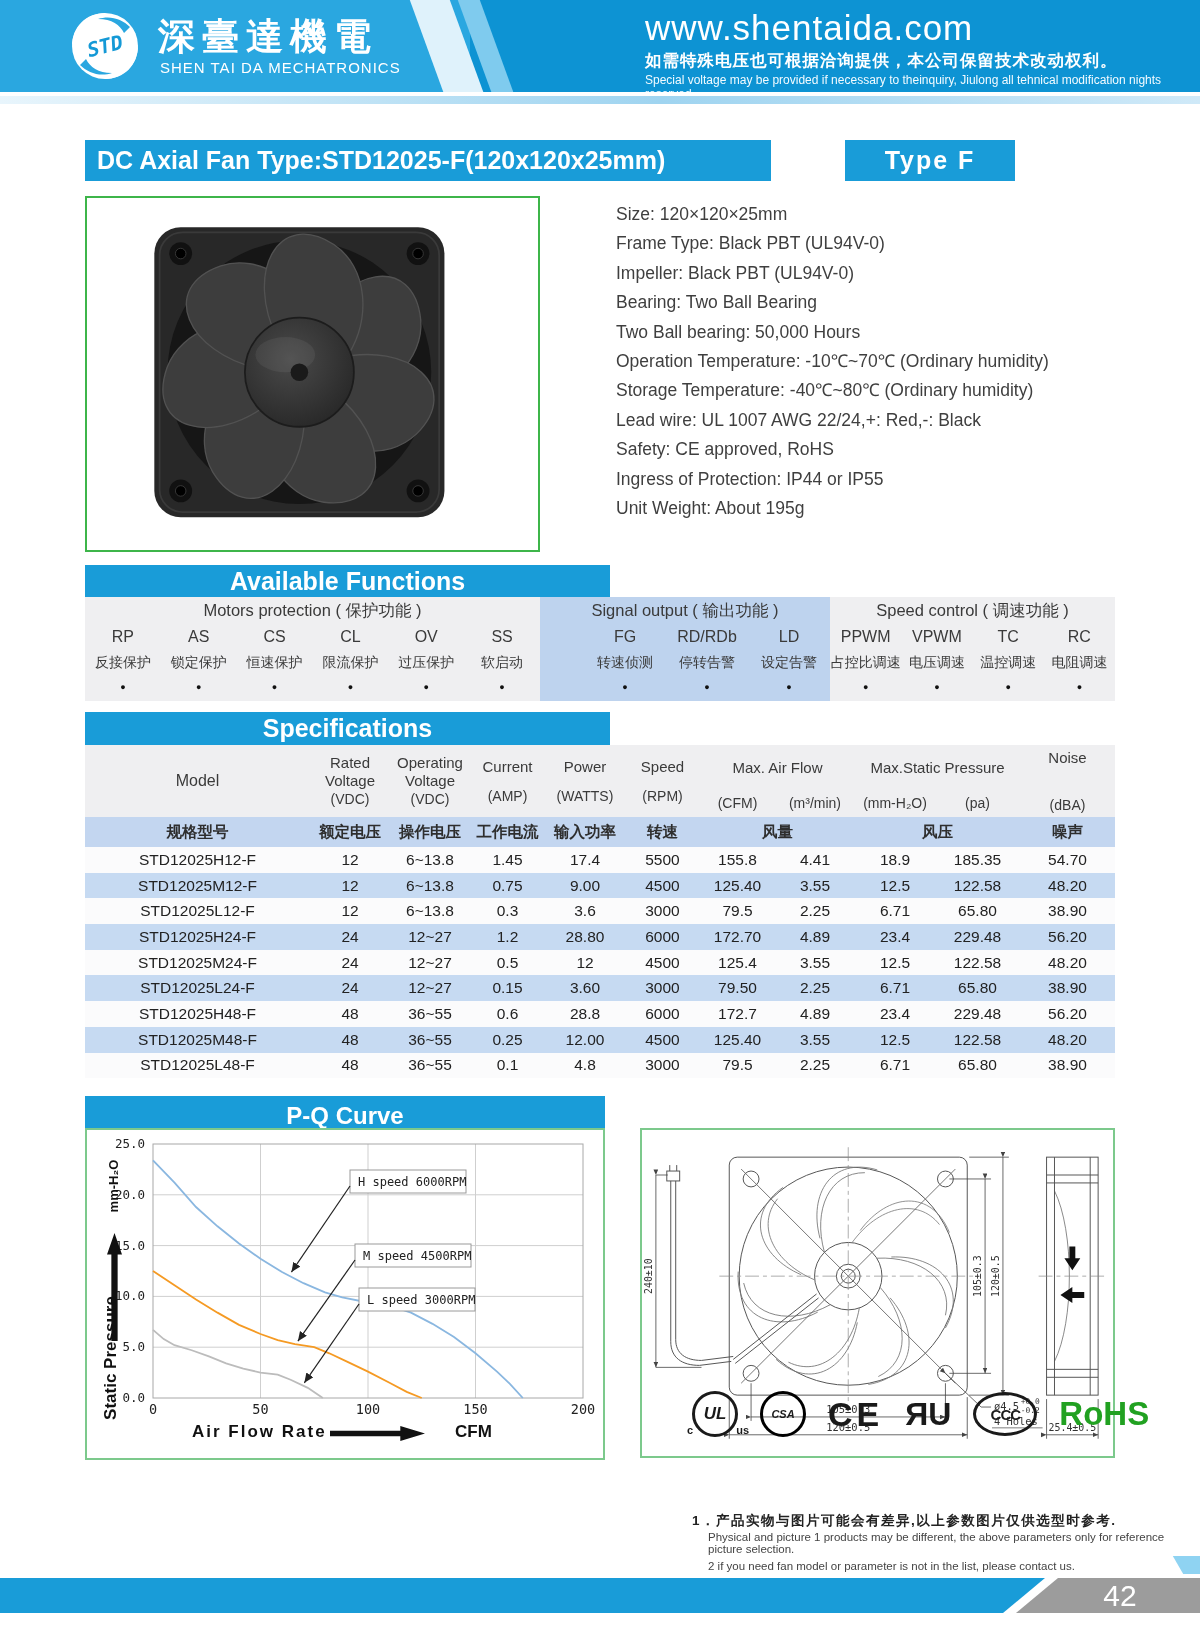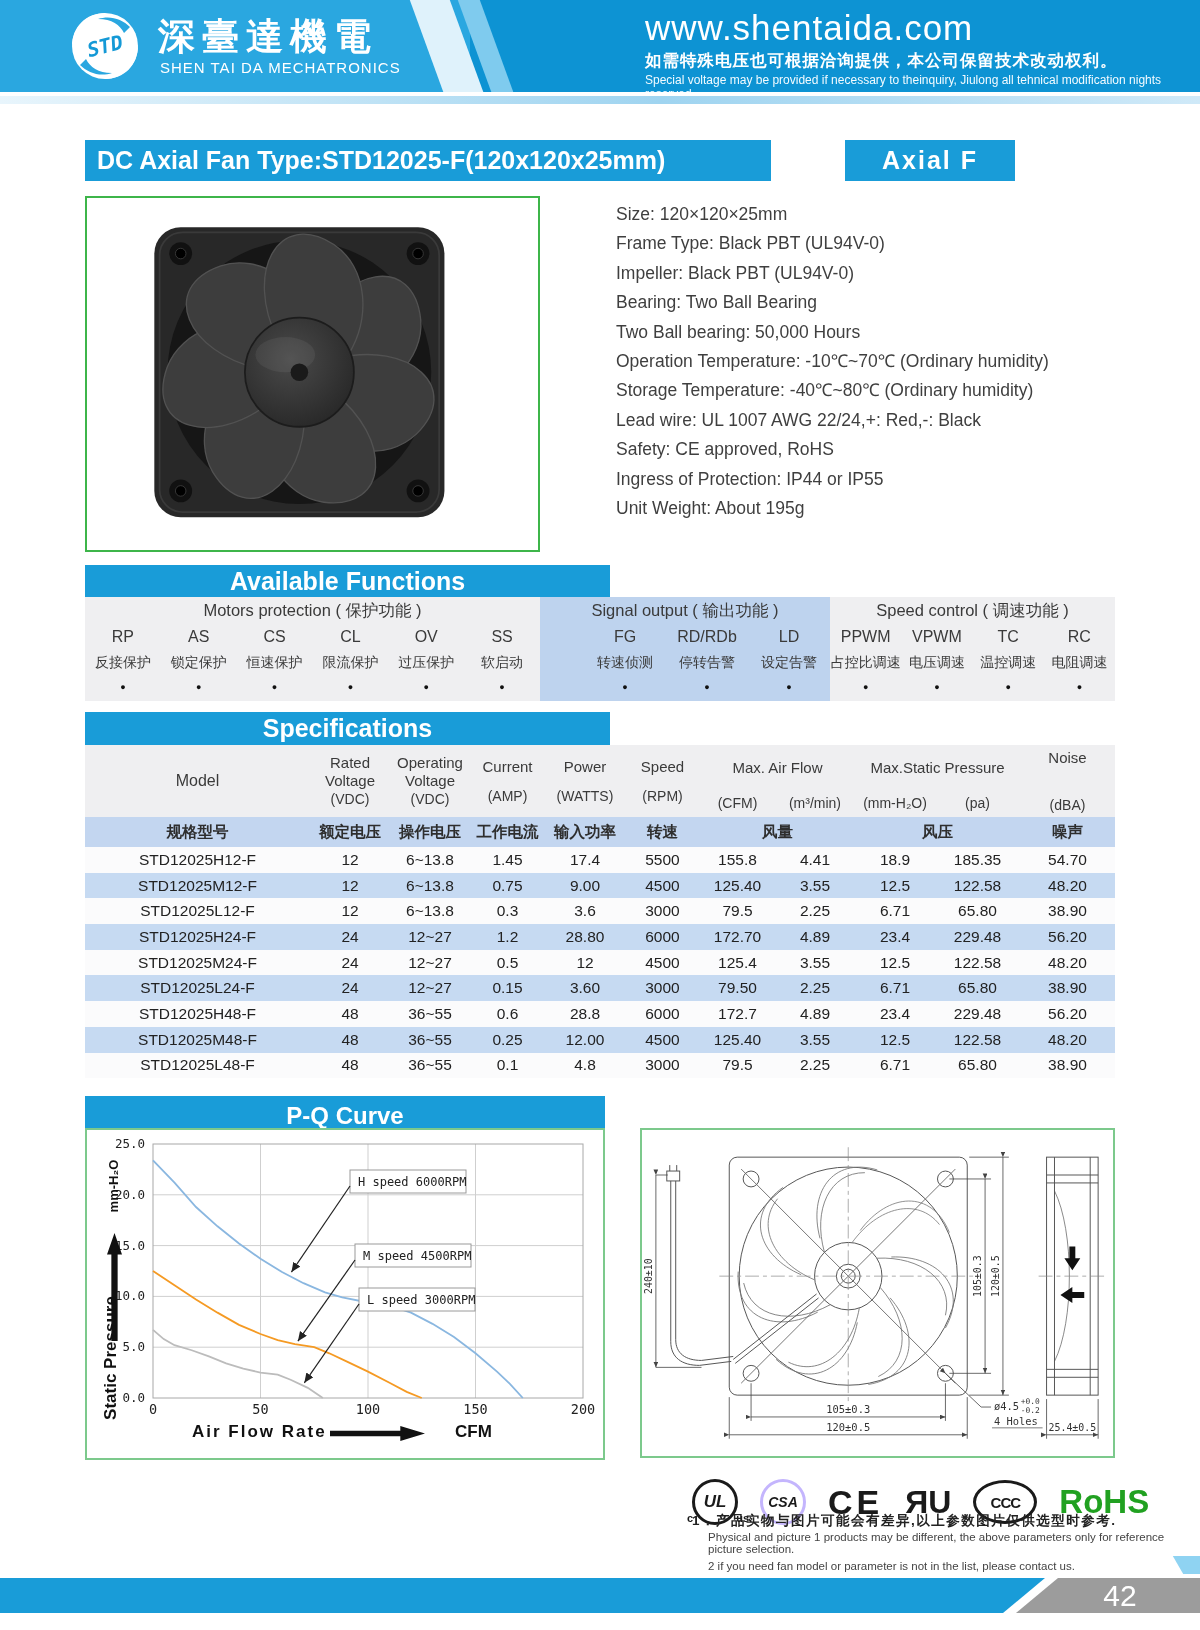--- a/index.html
+++ b/index.html
@@ -83,27 +83,27 @@
   .x-row{position:absolute;left:0;top:290px;width:516px;height:30px;}
   .x-label{position:absolute;left:105px;top:2px;font-size:17px;font-weight:bold;color:#111;letter-spacing:2px;}
   .x-arrow{position:absolute;left:243px;top:6px;width:95px;height:15px;background:#111;
     clip-path:polygon(0 32%,74% 32%,74% 0,100% 50%,74% 100%,74% 68%,0 68%);}
   .x-unit{position:absolute;left:368px;top:2px;font-size:17px;font-weight:bold;color:#111;}
 
   
   .dim-box{position:absolute;left:640px;top:1128px;width:475px;height:330px;background:#fff;border:2px solid #7cc98c;box-sizing:border-box;}
 
   
-  .certs{position:absolute;left:692px;top:1480px;height:44px;display:flex;align-items:center;gap:22px;color:#1a1a1a;text-align:center;}
+  .certs{position:absolute;left:692px;top:1392px;height:44px;display:flex;align-items:center;gap:22px;color:#1a1a1a;text-align:center;}
   .cul{position:relative;width:40px;height:40px;border:3px solid #1a1a1a;border-radius:50%;display:flex;align-items:center;justify-content:center;
     font-weight:bold;font-style:italic;font-size:17px;}
   .cul .small-c{position:absolute;left:-8px;bottom:-2px;font-size:11px;font-style:normal;font-weight:bold;}
   .cul .small-us{position:absolute;right:-14px;bottom:-2px;font-size:11px;font-style:normal;font-weight:bold;}
-  .csa{width:40px;height:40px;border:3px solid #c4b5fd;border-radius:50%;display:flex;align-items:center;justify-content:center;
-    font-weight:bold;font-size:14px;font-style:italic;}
+  .csa{width:40px;height:40px;border:3px solid #000000;border-radius:50%;display:flex;align-items:center;justify-content:center;
+    font-weight:bold;font-size:11px;font-style:italic;}
   .ce{font-size:34px;font-weight:bold;letter-spacing:4px;}
   .ur{font-size:32px;font-weight:bold;}
   .ccc{width:58px;height:38px;border:3px solid #1a1a1a;border-radius:50%/50%;display:flex;align-items:center;justify-content:center;
     font-weight:bold;font-size:15px;letter-spacing:-1px;}
   .rohs{font-size:33px;font-weight:bold;color:#21a121;}
   .notes{position:absolute;left:692px;top:1510px;width:480px;color:#222;}
   .note-cn{font-size:13.5px;font-weight:bold;letter-spacing:1.5px;margin-top:2px;}
   .note-en{font-size:11.5px;color:#444;padding-left:16px;margin-top:1px;margin-bottom:5px;}
 
   
@@ -139,21 +139,21 @@
     <div class="brand-en">SHEN TAI DA MECHATRONICS</div>
     <div class="website">www.shentaida.com</div>
     <div class="tagline-cn">如需特殊电压也可根据洽询提供，本公司保留技术改动权利。</div>
     <div class="tagline-en">Special voltage may be provided if necessary to theinquiry, Jiulong all tehnical modification nights reserved.</div>
   </div>
   <div class="hdr-strip"></div>
 
   <div class="title-bar">
     <span>DC Axial Fan  Type:STD12025-F(120x120x25mm)</span>
   </div>
-  <div class="type-badge">Axial  F</div>
+  <div class="type-badge">Type  F</div>
 
   <div class="photo-box">
     <svg width="400" height="340" viewBox="0 0 455 356">
       <defs>
         <radialGradient id="hubg" cx="42%" cy="38%" r="70%">
           <stop offset="0%" stop-color="#4a4a4a"></stop>
             <stop offset="100%" stop-color="#262626"></stop>
         </radialGradient>
       </defs>
       <rect x="47" y="11" width="330" height="330" rx="30" fill="#282828"></rect>

